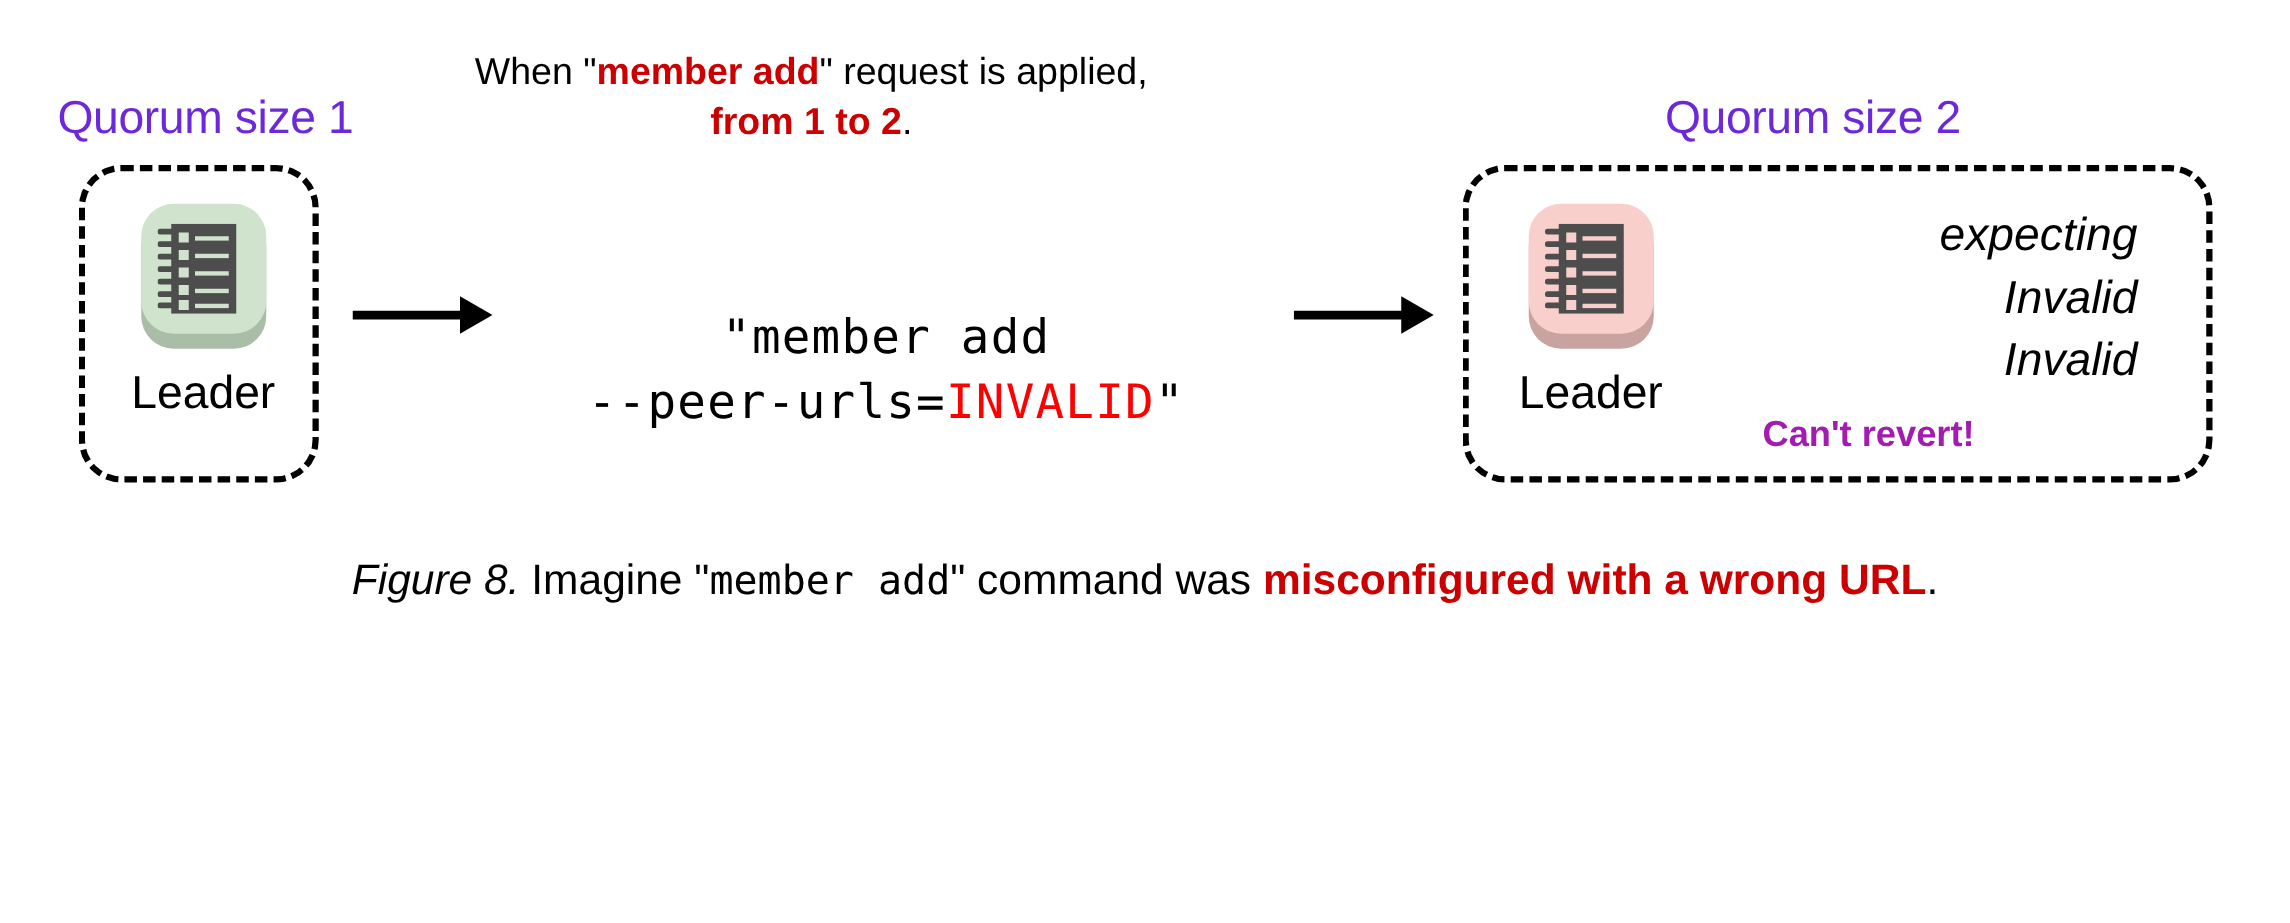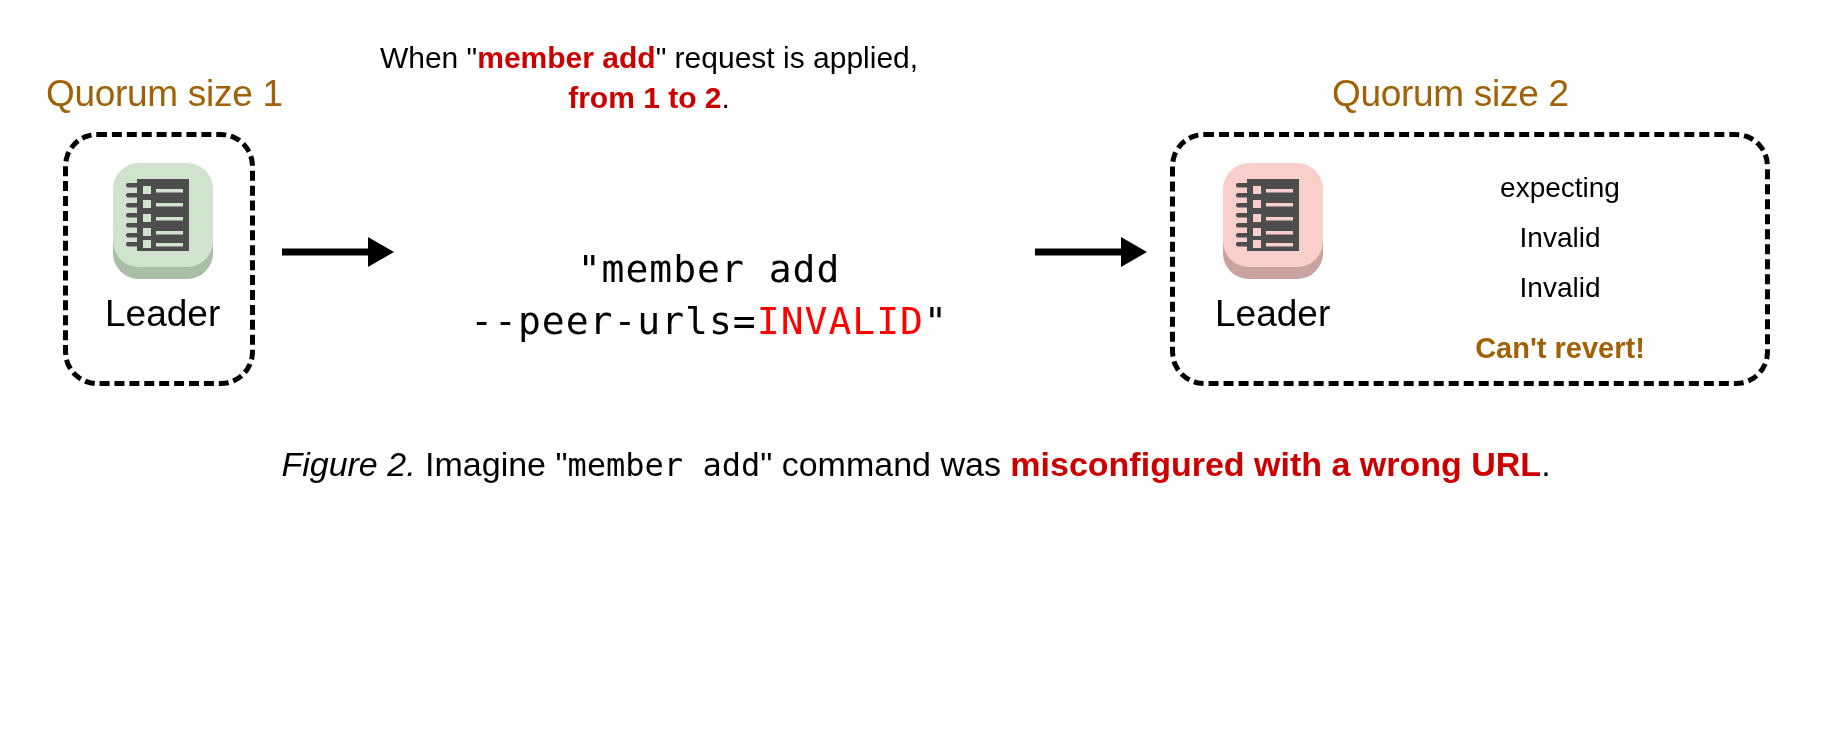--- a/index.html
+++ b/index.html
@@ -27,21 +27,21 @@
     font-family: "DejaVu Sans Mono", "Liberation Mono", monospace;
   }
 
   
   .cluster-caption {
     position: absolute;
     font-size: 37px;
     font-weight: normal;
     letter-spacing: -0.3px;
     white-space: nowrap;
-    color: #a16207;
+    color: #6d28d9;
   }
 
   .cluster-box {
     position: absolute;
     border: 5px dashed #000000;
     border-radius: 34px;
     box-sizing: border-box;
     background: transparent;
   }
 
@@ -81,31 +81,32 @@
   .node-label {
     font-size: 37px;
     line-height: 42px;
     margin-top: 14px;
     white-space: nowrap;
   }
 
   
   .side-note {
     position: absolute;
-    text-align: center;
-    font-size: 28px;
+    text-align: right;
+    font-size: 37px;
+    font-style: italic;
     line-height: 50px;
     white-space: nowrap;
   }
   .side-note-alert {
     position: absolute;
-    text-align: center;
+    text-align: left;
     font-size: 29px;
     font-weight: bold;
-    color: #a16207;
+    color: #a21caf;
     white-space: nowrap;
   }
 
   
   .top-note {
     position: absolute;
     text-align: center;
     font-size: 30px;
     line-height: 40px;
     width: 640px;
@@ -256,17 +257,17 @@
   <div class="side-note" style="left: 1410px; top: 163px; width: 300px;">
     <div>expecting</div>
     <div>Invalid</div>
     <div>Invalid</div>
   </div>
 
   <div class="side-note-alert" style="left: 1410px; top: 332px; width: 300px;">Can't revert!</div>
 
   <div class="figure-caption" style="top: 440px;">
     <div>
-      <span class="fig-label">Figure 2.</span><span> Imagine "</span><span class="mono">member add</span><span>" command was </span><span class="red-bold">misconfigured with a wrong URL</span><span>.</span>
+      <span class="fig-label">Figure 8.</span><span> Imagine "</span><span class="mono">member add</span><span>" command was </span><span class="red-bold">misconfigured with a wrong URL</span><span>.</span>
     </div>
   </div>
 
 </div>
 
 </body></html>

